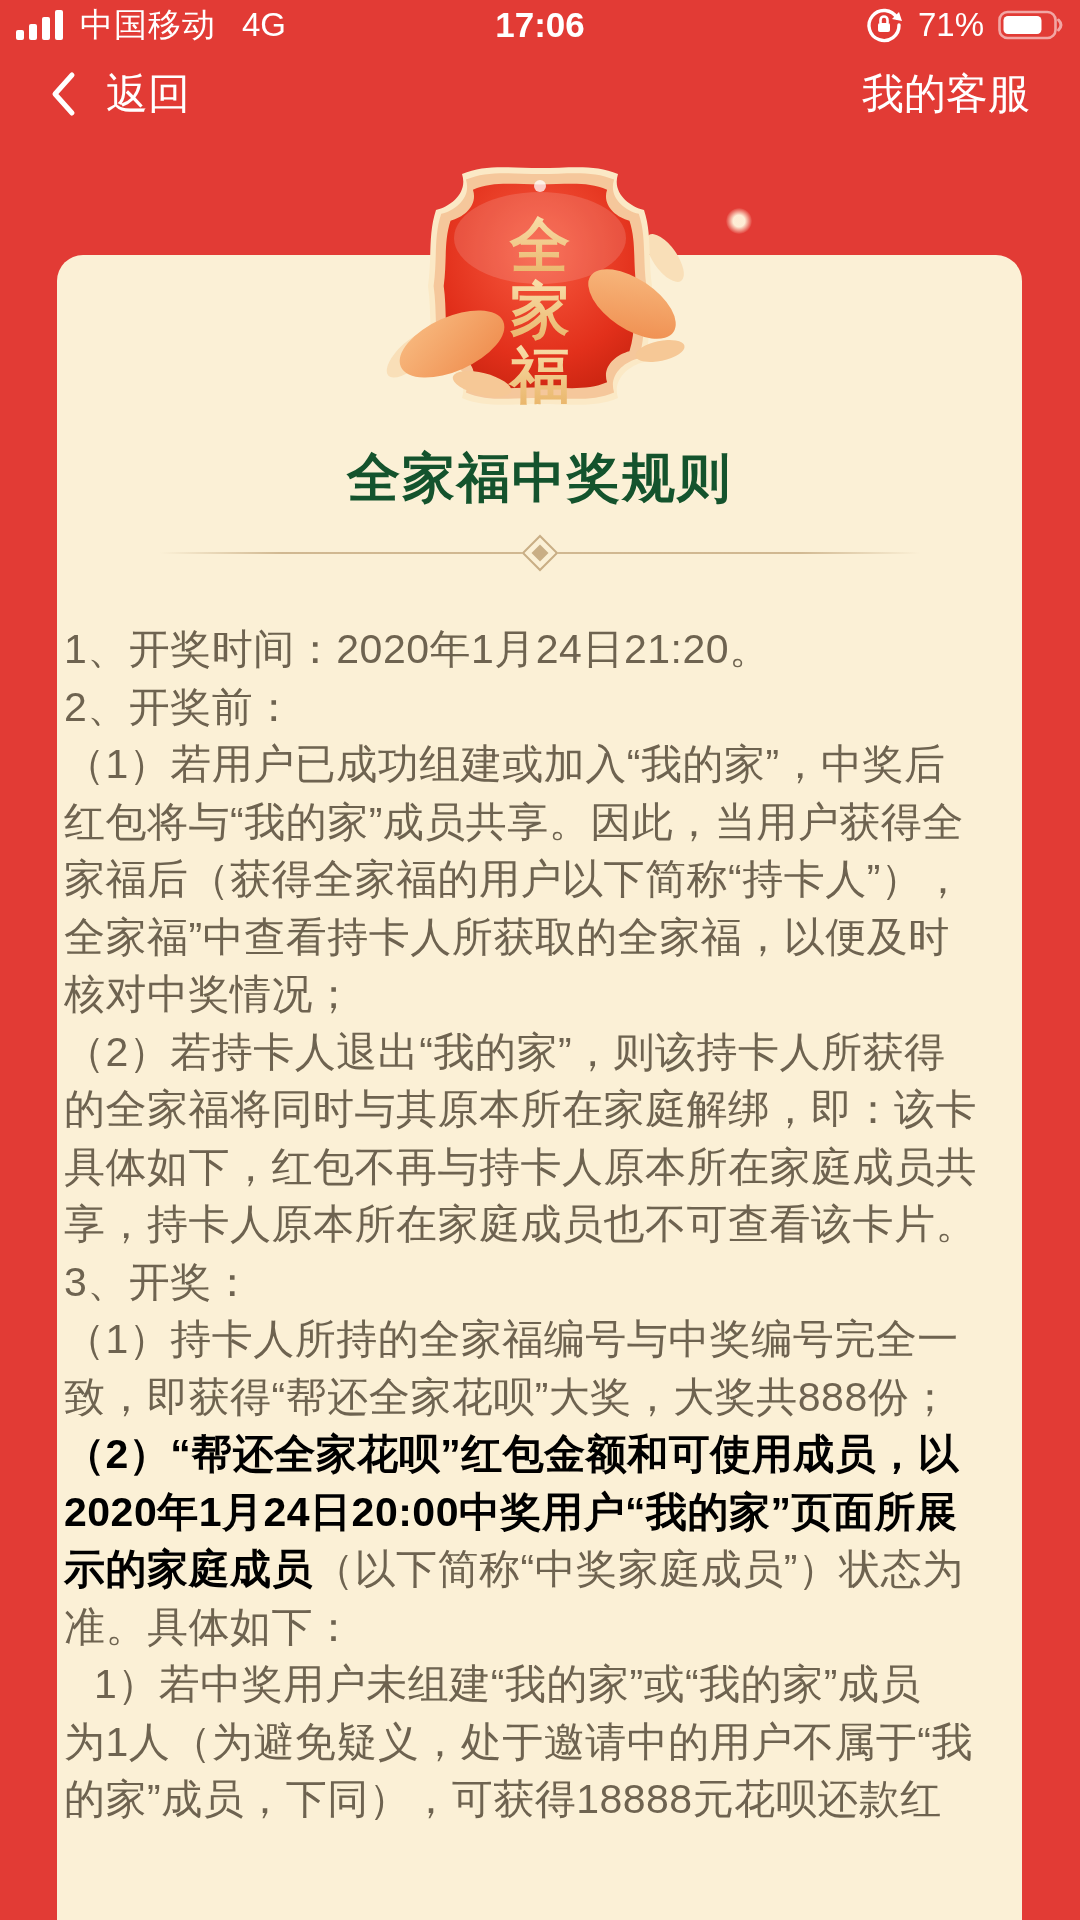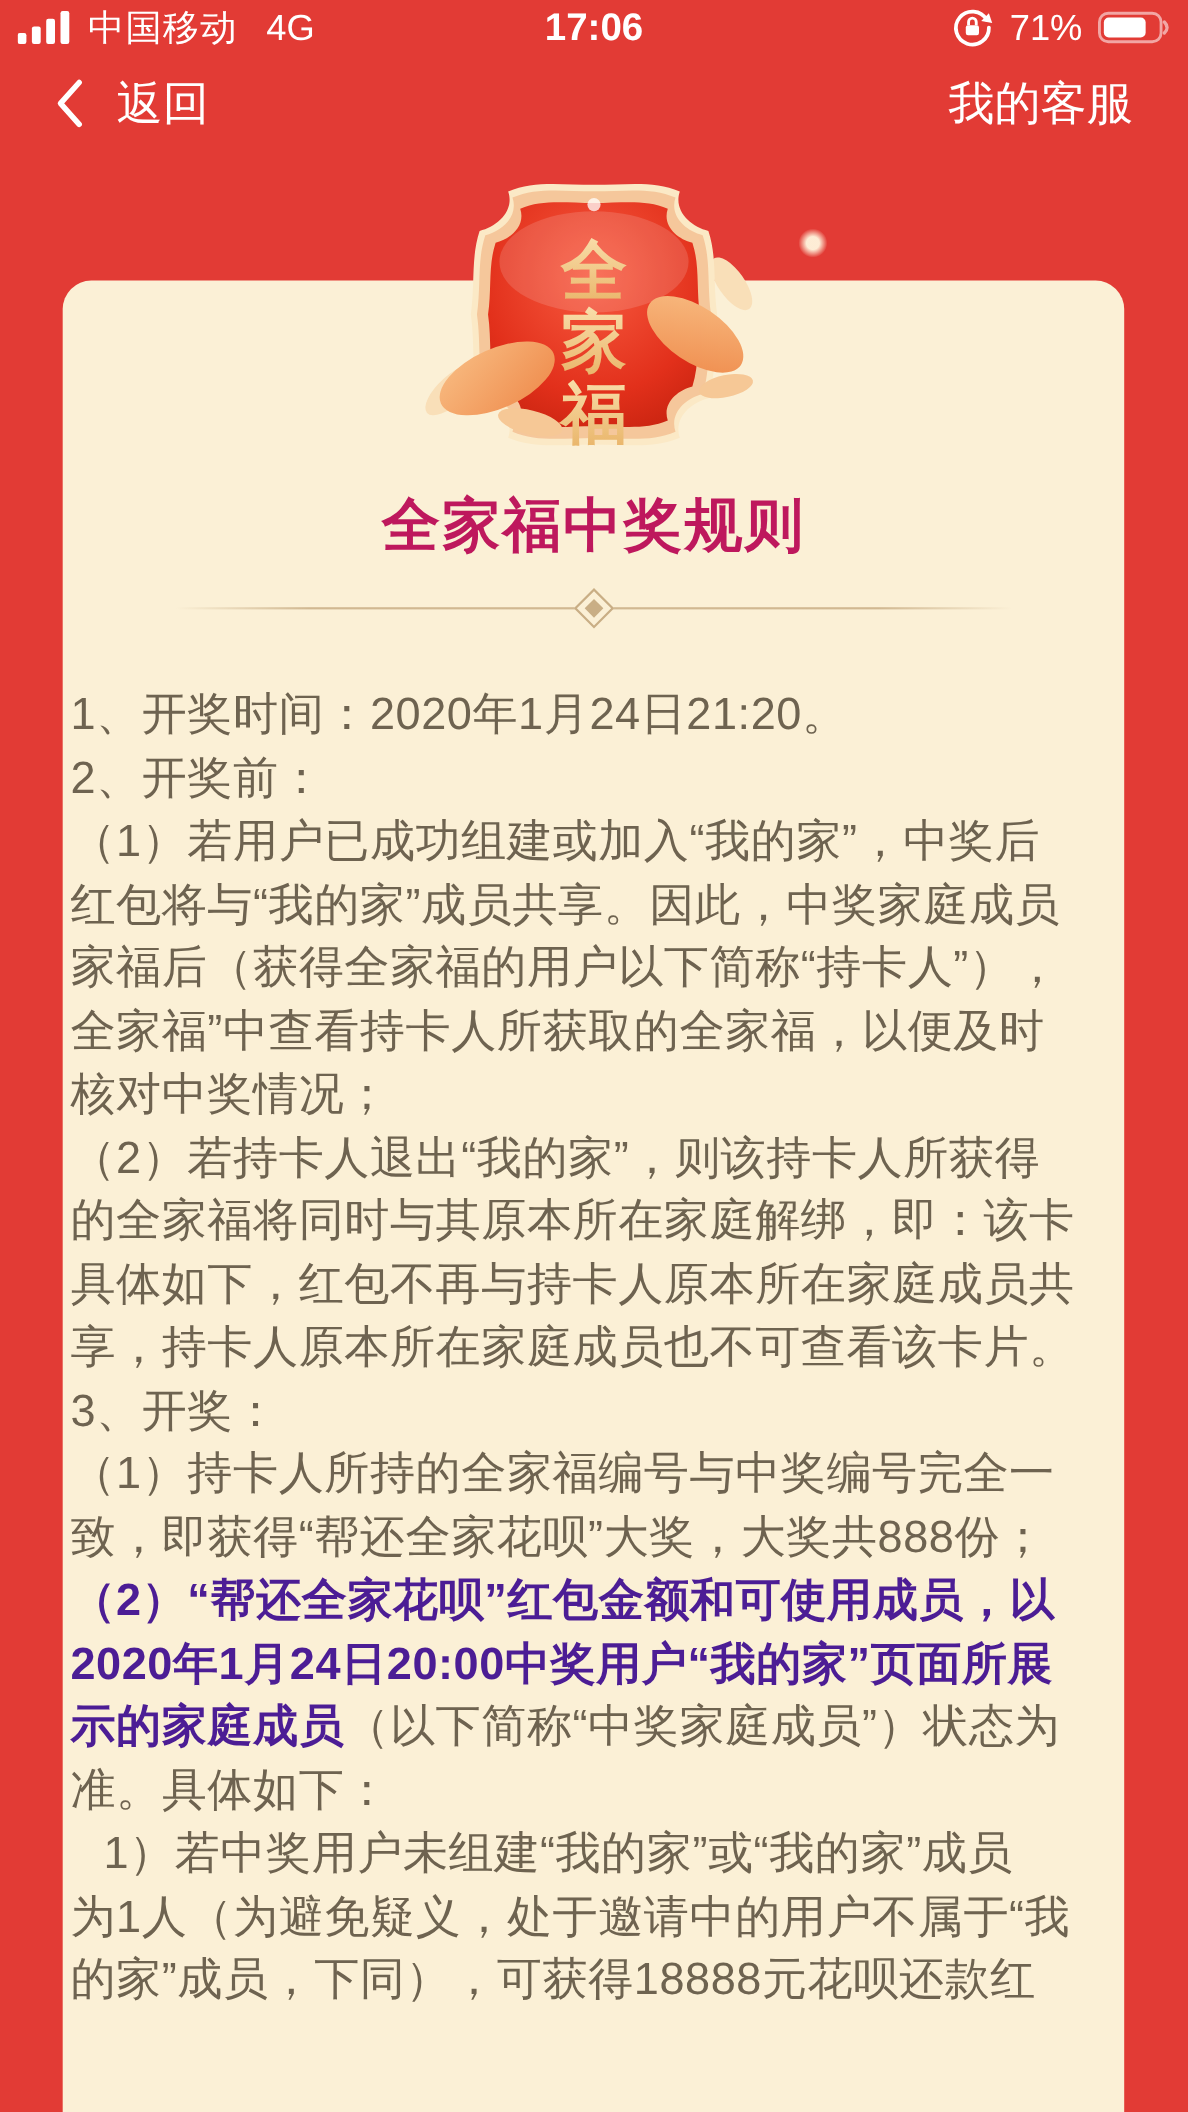--- a/index.html
+++ b/index.html
@@ -54,21 +54,21 @@
   .sparkle{
     position:absolute; left:726px; top:70px; width:26px; height:26px;
     background:radial-gradient(circle, rgba(255,246,222,.95) 0 32%, rgba(255,246,222,0) 72%);
     border-radius:50%;
   }
 
   .card-title{
     margin-top:193px;
     text-align:center;
     font-size:53px; line-height:60px; font-weight:700;
-    color:#be185d;
+    color:#14532d;
     letter-spacing:2px;
   }
 
   .divider{
     position:relative;
     margin:27px auto 0;
     width:760px; height:36px;
   }
   .divider-line{
     position:absolute; top:17px; left:0; right:0; height:2px;
@@ -93,21 +93,21 @@
   }
 
   .rules{
     margin-top:50px;
     padding-left:7px; padding-right:10px;
     font-size:41px; line-height:57.5px;
     color:#6E6350;
     letter-spacing:.5px;
   }
   .rule-line{ white-space:nowrap; }
-  .rule-line .bold{ font-weight:700; color:#4c1d95; }
+  .rule-line .bold{ font-weight:700; color:#000000; }
 
   
   .icon-svg{ display:block; }
 </style>
 </head>
 <body>
 
 <header class="status-bar">
   <div class="sb-left">
     <svg class="icon-svg" width="52" height="34" viewBox="0 0 52 34">
@@ -154,21 +154,21 @@
     <div class="divider">
       <div class="divider-line"></div>
       <div class="diamond-outer"></div>
       <div class="diamond-inner"></div>
     </div>
 
     <div class="rules">
         <div class="rule-line"><span>1、开奖时间：2020年1月24日21:20。</span></div>
         <div class="rule-line"><span>2、开奖前：</span></div>
         <div class="rule-line"><span>（1）若用户已成功组建或加入“我的家”，中奖后</span></div>
-        <div class="rule-line"><span>红包将与“我的家”成员共享。因此，中奖家庭成员</span></div>
+        <div class="rule-line"><span>红包将与“我的家”成员共享。因此，当用户获得全</span></div>
         <div class="rule-line"><span>家福后（获得全家福的用户以下简称“持卡人”），</span></div>
         <div class="rule-line"><span>全家福”中查看持卡人所获取的全家福，以便及时</span></div>
         <div class="rule-line"><span>核对中奖情况；</span></div>
         <div class="rule-line"><span>（2）若持卡人退出“我的家”，则该持卡人所获得</span></div>
         <div class="rule-line"><span>的全家福将同时与其原本所在家庭解绑，即：该卡</span></div>
         <div class="rule-line"><span>具体如下，红包不再与持卡人原本所在家庭成员共</span></div>
         <div class="rule-line"><span>享，持卡人原本所在家庭成员也不可查看该卡片。</span></div>
         <div class="rule-line"><span>3、开奖：</span></div>
         <div class="rule-line"><span>（1）持卡人所持的全家福编号与中奖编号完全一</span></div>
         <div class="rule-line"><span>致，即获得“帮还全家花呗”大奖，大奖共888份；</span></div>

